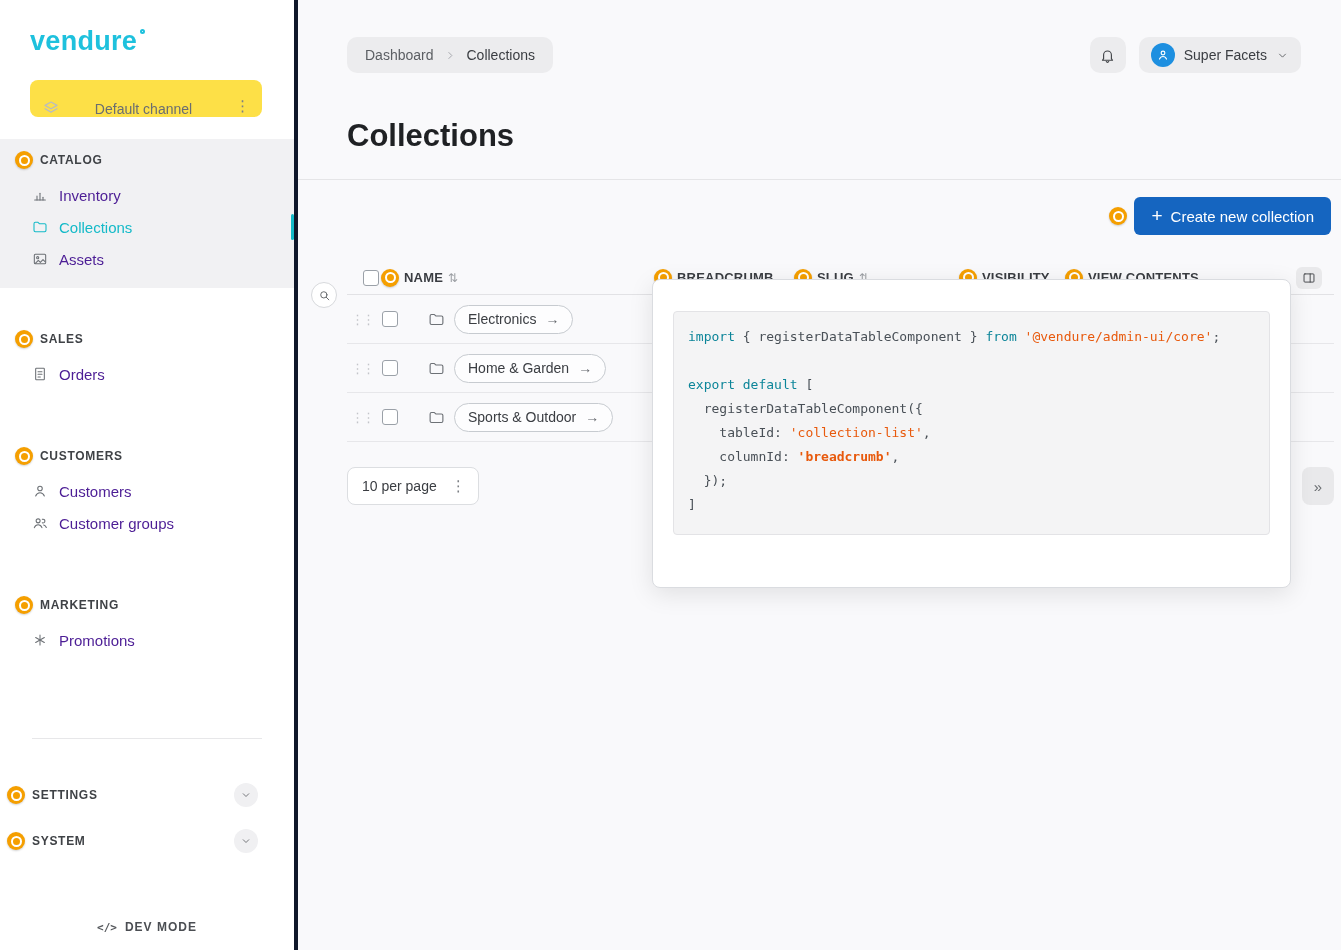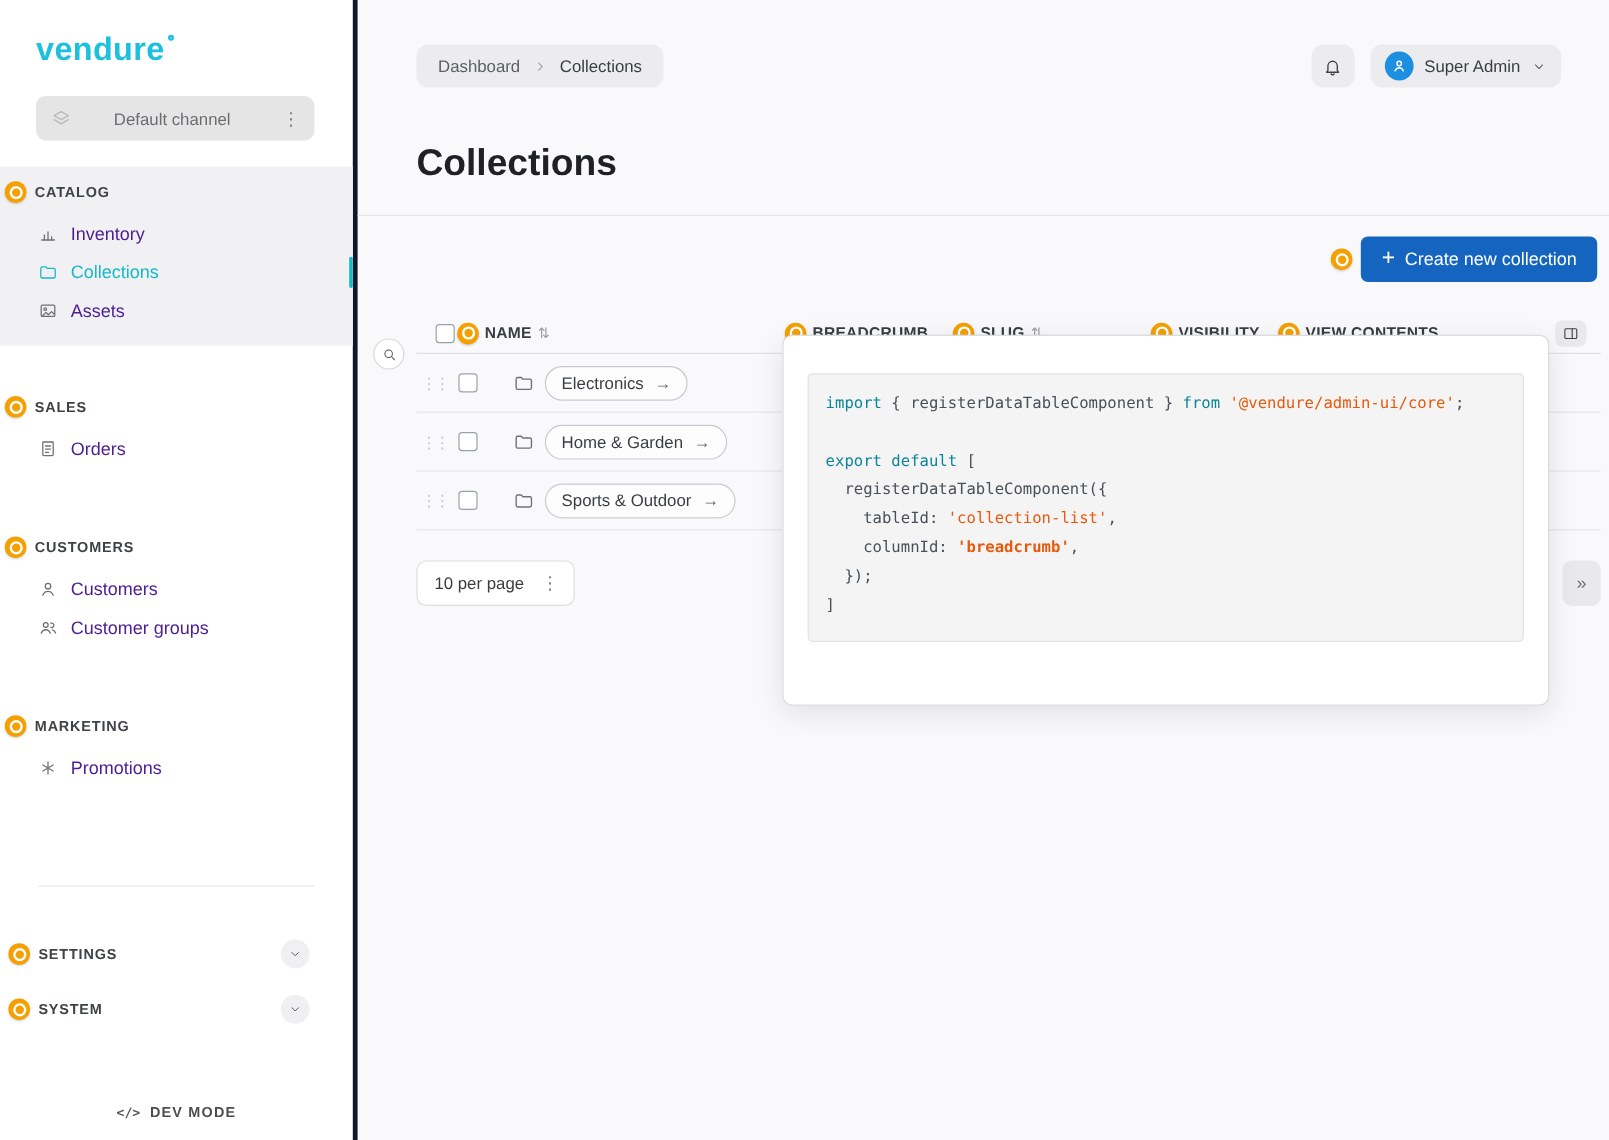--- a/index.html
+++ b/index.html
@@ -9,29 +9,29 @@
 
   
   .ic { width:16px; height:16px; fill:none; stroke:currentColor; stroke-width:1.6; stroke-linecap:round; stroke-linejoin:round; display:block; }
 
   
   .sidebar { position:absolute; left:0; top:0; width:298px; height:950px; background:#ffffff; border-right:4px solid #0f172a; }
   .logo { margin:28px 0 0 30px; display:flex; align-items:flex-start; }
   .logo-text { font-size:27px; font-weight:600; color:#1ec1dd; letter-spacing:.3px; line-height:1; }
   .logo-dot { width:5px; height:5px; border:2px solid #1ec1dd; border-radius:50%; margin:1px 0 0 3px; }
 
-  .channel-pill { margin:25px 32px 0 30px; height:37px; background:#e5e5e5; border-radius:8px; display:flex; align-items:center; padding:0 4px 0 12px; cursor:pointer; }
+  .channel-pill { margin:25px 32px 0 30px; height:37px; background:#fde047; border-radius:8px; display:flex; align-items:flex-end; padding:0 4px 0 12px; cursor:pointer; }
   .channel-pill .ic { width:18px; height:18px; color:#b9bcc0; }
   .channel-label { flex:1; text-align:center; color:#6a6d71; font-size:14px; }
   .kebab { color:#7c7f84; font-size:15px; padding:2px 8px; cursor:pointer; }
 
   .dev-badge { width:18px; height:18px; min-width:18px; border-radius:50%; background:#f59f00; display:inline-flex; align-items:center; justify-content:center; box-shadow:0 1px 2px rgba(0,0,0,.18); cursor:pointer; }
   .dev-badge::after { content:''; width:7px; height:7px; border:2px solid #fff; border-radius:50%; }
 
-  .section-header { display:flex; align-items:center; gap:7px; padding-left:4px; height:24px;text-align:center; }
+  .section-header { display:flex; align-items:center; gap:7px; padding-left:15px; height:24px;text-align:center; }
   .section-label { font-size:12px; font-weight:700; color:#3f4246; letter-spacing:.7px; }
   .catalog-block { margin-top:22px; background:#f1f1f3; padding:9px 0 13px; }
   .nav-list { margin-top:7px; }
   .nav-item { position:relative; height:32px; display:flex; align-items:center; gap:11px; padding-left:32px; font-size:15px; color:#4c1d95; cursor:pointer; }
   .nav-item .ic { color:#6d7176; }
   .nav-item.active { color:#14bac8; }
   .nav-item.active .ic { color:#14bac8; }
   .nav-item.active::after { content:''; position:absolute; right:0; top:3px; bottom:3px; width:3px; background:#14bac8; border-radius:2px; }
   .section-sales { margin-top:39px; }
   .section-plain { margin-top:54px; }
@@ -261,21 +261,21 @@
               <path d="M10.3 20.6a1.9 1.9 0 003.4 0"></path>
             </svg>
         </span>
         <div class="user-pill">
           <span class="avatar">
             <svg class="ic" viewBox="0 0 24 24">
                 <circle cx="12" cy="8.5" r="3.2"></circle>
                 <path d="M6 19c1.2-3 3.5-4.4 6-4.4s4.8 1.4 6 4.4"></path>
               </svg>
           </span>
-          <span class="user-name">Super Admin</span>
+          <span class="user-name">Super Facets</span>
           <svg class="ic chev" viewBox="0 0 24 24">
               <path d="M6.5 9.5l5.5 5.5 5.5-5.5"></path>
             </svg>
         </div>
       </div>
     </div>
 
     <h1 class="page-title">Collections</h1>
     <hr class="page-divider">
 

